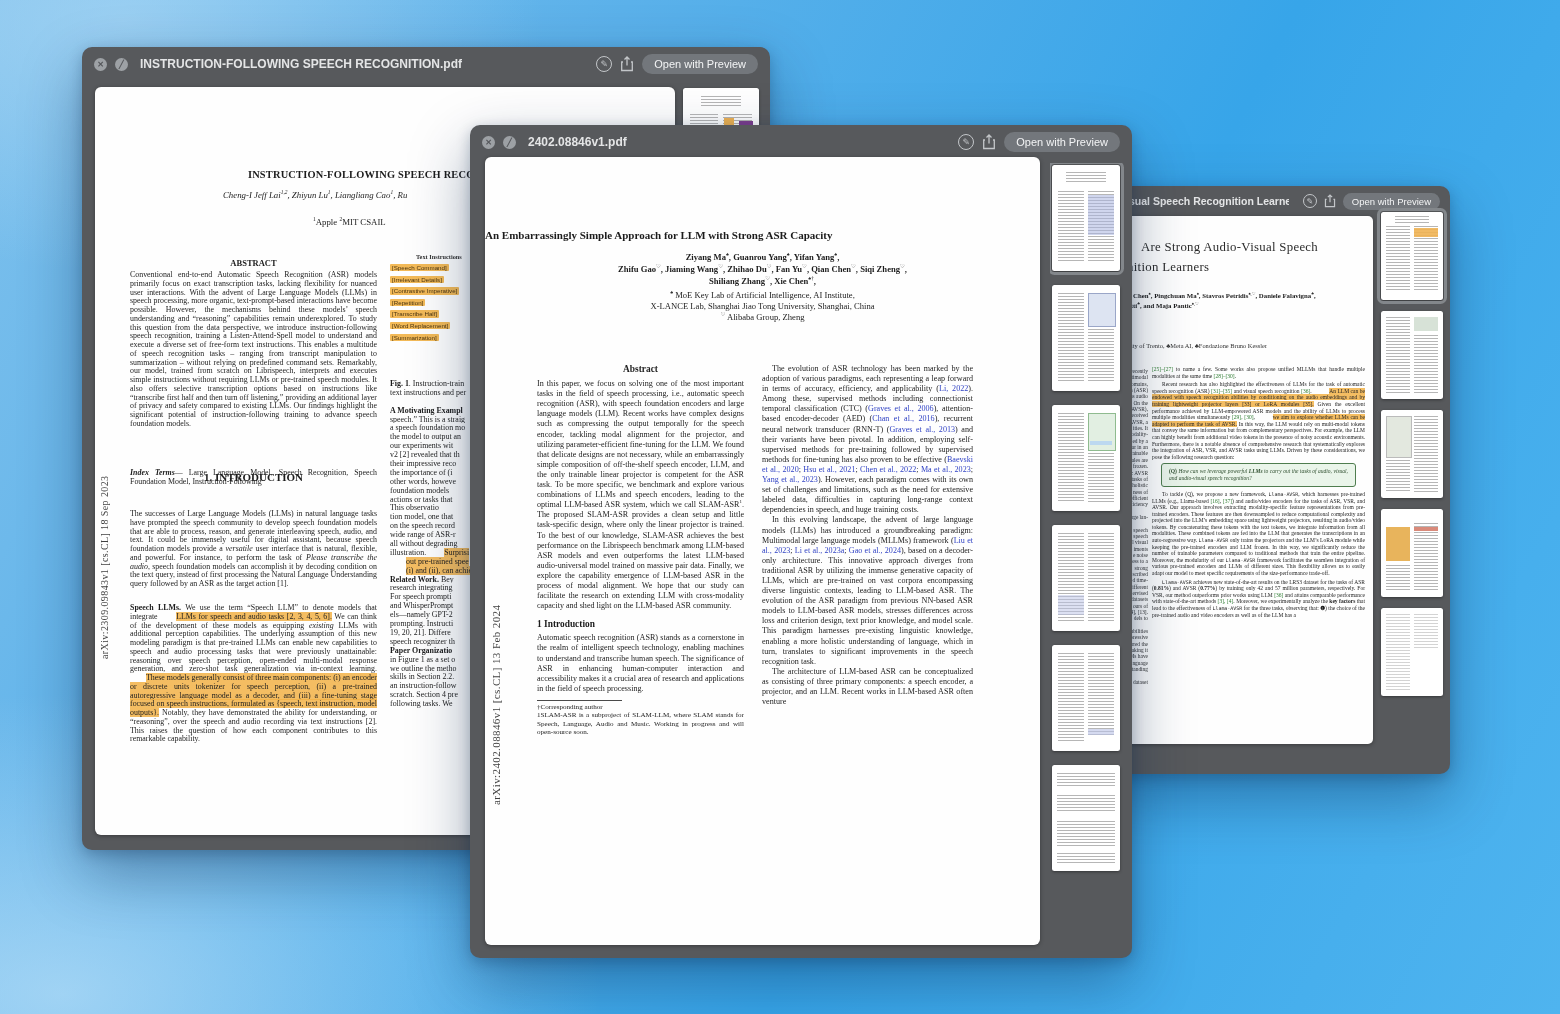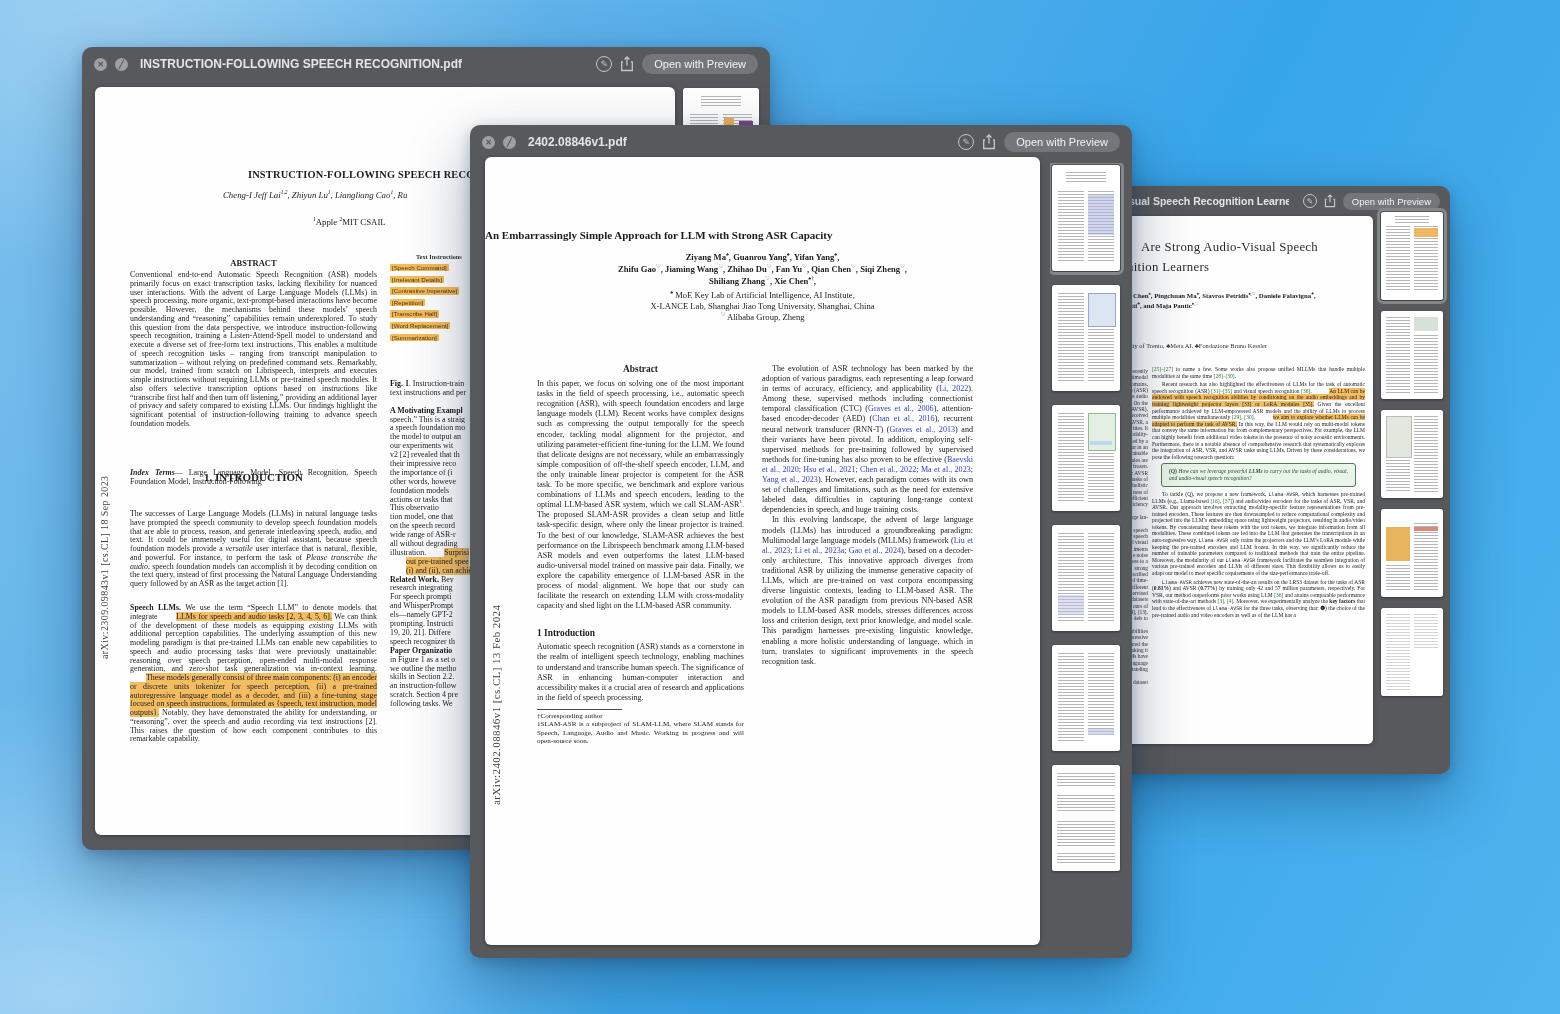--- a/index.html
+++ b/index.html
@@ -288,29 +288,30 @@
     <div class="abs serif" style="left:0;right:0;top:95px;text-align:center;font-size:8.6px;"><span class="b">Ziyang Ma</span><span class="sup">♠</span><span class="b">, Guanrou Yang</span><span class="sup">♠</span><span class="b">, Yifan Yang</span><span class="sup">♠</span><span class="b">,</span></div>
     <div class="abs serif" style="left:0;right:0;top:107px;text-align:center;font-size:8.6px;"><span class="b">Zhifu Gao</span><span class="sup">♡</span><span class="b">, Jiaming Wang</span><span class="sup">♡</span><span class="b">, Zhihao Du</span><span class="sup">♡</span><span class="b">, Fan Yu</span><span class="sup">♡</span><span class="b">, Qian Chen</span><span class="sup">♡</span><span class="b">, Siqi Zheng</span><span class="sup">♡</span><span class="b">,</span></div>
     <div class="abs serif" style="left:0;right:0;top:119px;text-align:center;font-size:8.6px;"><span class="b">Shiliang Zhang</span><span class="sup">♡</span><span class="b">, Xie Chen</span><span class="sup">♠†</span><span class="b">,</span></div>
     <div class="abs serif" style="left:0;right:0;top:133px;text-align:center;font-size:8.6px;"><span class="sup">♠</span><span> MoE Key Lab of Artificial Intelligence, AI Institute,</span></div>
     <div class="abs serif" style="left:0;right:0;top:144px;text-align:center;font-size:8.6px;"><span>X-LANCE Lab, Shanghai Jiao Tong University, Shanghai, China</span></div>
     <div class="abs serif" style="left:0;right:0;top:155px;text-align:center;font-size:8.6px;"><span class="sup">♡</span><span> Alibaba Group, Zheng</span></div>
 
     <div class="abs serif w2col" style="left:52px;top:207px;width:207px;">
       <div class="b" style="text-align:center;font-size:9.4px;margin-bottom:5px;">Abstract</div>
       <p class="just"><span>In this paper, we focus on solving one of the most important tasks in the field of speech processing, i.e., automatic speech recognition (ASR), with speech foundation encoders and large language models (LLM). Recent works have complex designs such as compressing the output temporally for the speech encoder, tackling modal alignment for the projector, and utilizing parameter-efficient fine-tuning for the LLM. We found that delicate designs are not necessary, while an embarrassingly simple composition of off-the-shelf speech encoder, LLM, and the only trainable linear projector is competent for the ASR task. To be more specific, we benchmark and explore various combinations of LLMs and speech encoders, leading to the optimal LLM-based ASR system, which we call SLAM-ASR</span><span class="sup">1</span><span>. The proposed SLAM-ASR provides a clean setup and little task-specific design, where only the linear projector is trained. To the best of our knowledge, SLAM-ASR achieves the best performance on the Librispeech benchmark among LLM-based ASR models and even outperforms the latest LLM-based audio-universal model trained on massive pair data. Finally, we explore the capability emergence of LLM-based ASR in the process of modal alignment. We hope that our study can facilitate the research on extending LLM with cross-modality capacity and shed light on the LLM-based ASR community.</span></p>
-      <div class="b" style="font-size:9.4px;margin:17px 0 4px 0;">1   Introduction</div>
+      <div class="b" style="font-size:9.4px;margin:8px 0 4px 0;">1   Introduction</div>
       <p class="just">Automatic speech recognition (ASR) stands as a cornerstone in the realm of intelligent speech technology, enabling machines to understand and transcribe human speech. The significance of ASR in enhancing human-computer interaction and accessibility makes it a crucial area of research and applications in the field of speech processing.</p>
       <div class="fnrule"></div>
       <p class="fn">†Corresponding author</p>
       <p class="fn just">1SLAM-ASR is a subproject of SLAM-LLM, where SLAM stands for Speech, Language, Audio and Music. Working in progress and will open-source soon.</p>
     </div>
     <div class="abs serif w2col" style="left:277px;top:207px;width:211px;">
       <p class="just ind"><span>The evolution of ASR technology has been marked by the adoption of various paradigms, each representing a leap forward in terms of accuracy, efficiency, and applicability (</span><span class="cite">Li, 2022</span><span>). Among these, supervised methods including connectionist temporal classification (CTC) (</span><span class="cite">Graves et al., 2006</span><span>), attention-based encoder-decoder (AED) (</span><span class="cite">Chan et al., 2016</span><span>), recurrent neural network transducer (RNN-T) (</span><span class="cite">Graves et al., 2013</span><span>) and their variants have been pivotal.  In addition, employing self-supervised methods for pre-training followed by supervised methods for fine-tuning has also proven to be effective (</span><span class="cite">Baevski et al., 2020</span><span>; </span><span class="cite">Hsu et al., 2021</span><span>; </span><span class="cite">Chen et al., 2022</span><span>; </span><span class="cite">Ma et al., 2023</span><span>; </span><span class="cite">Yang et al., 2023</span><span>).  However, each paradigm comes with its own set of challenges and limitations, such as the need for extensive labeled data, difficulties in capturing long-range context dependencies in speech, and huge training costs.</span></p>
       <p class="just ind"><span>In this evolving landscape, the advent of large language models (LLMs) has introduced a groundbreaking paradigm:  Multimodal large language models (MLLMs) framework (</span><span class="cite">Liu et al., 2023</span><span>; </span><span class="cite">Li et al., 2023a</span><span>; </span><span class="cite">Gao et al., 2024</span><span>), based on a decoder-only architecture.  This innovative approach diverges from traditional ASR by utilizing the immense generative capacity of LLMs, which are pre-trained on vast corpora encompassing diverse linguistic contexts, leading to LLM-based ASR. The evolution of the ASR paradigm from previous NN-based ASR models to LLM-based ASR models, stresses differences across loss and criterion design, text prior knowledge, and model scale. This paradigm harnesses pre-existing linguistic knowledge, enabling a more holistic understanding of language, which in turn, translates to significant improvements in the speech recognition task.</span></p>
+      <p class="just ind">The architecture of LLM-based ASR can be conceptualized as consisting of three primary components: a speech encoder, a projector, and an LLM. Recent works in LLM-based ASR often venture</p>
     </div>
   </div>
 
   <div class="abs" style="left:580px;top:38px;width:74px;height:782px;overflow:hidden;">
     <div class="thumb sel" style="width:68px;height:106px;margin:2px 0 14px 2px;">
       <div class="tl" style="left:6px;top:26px;width:26px;height:72px;"></div>
       <div class="tl" style="left:36px;top:26px;width:26px;height:72px;"></div>
       <div class="tl" style="left:14px;top:7px;width:40px;height:12px;"></div>
       <div style="position:absolute;left:36px;top:30px;width:26px;height:40px;background:#aab4e0;opacity:.55;"></div>
     </div>

